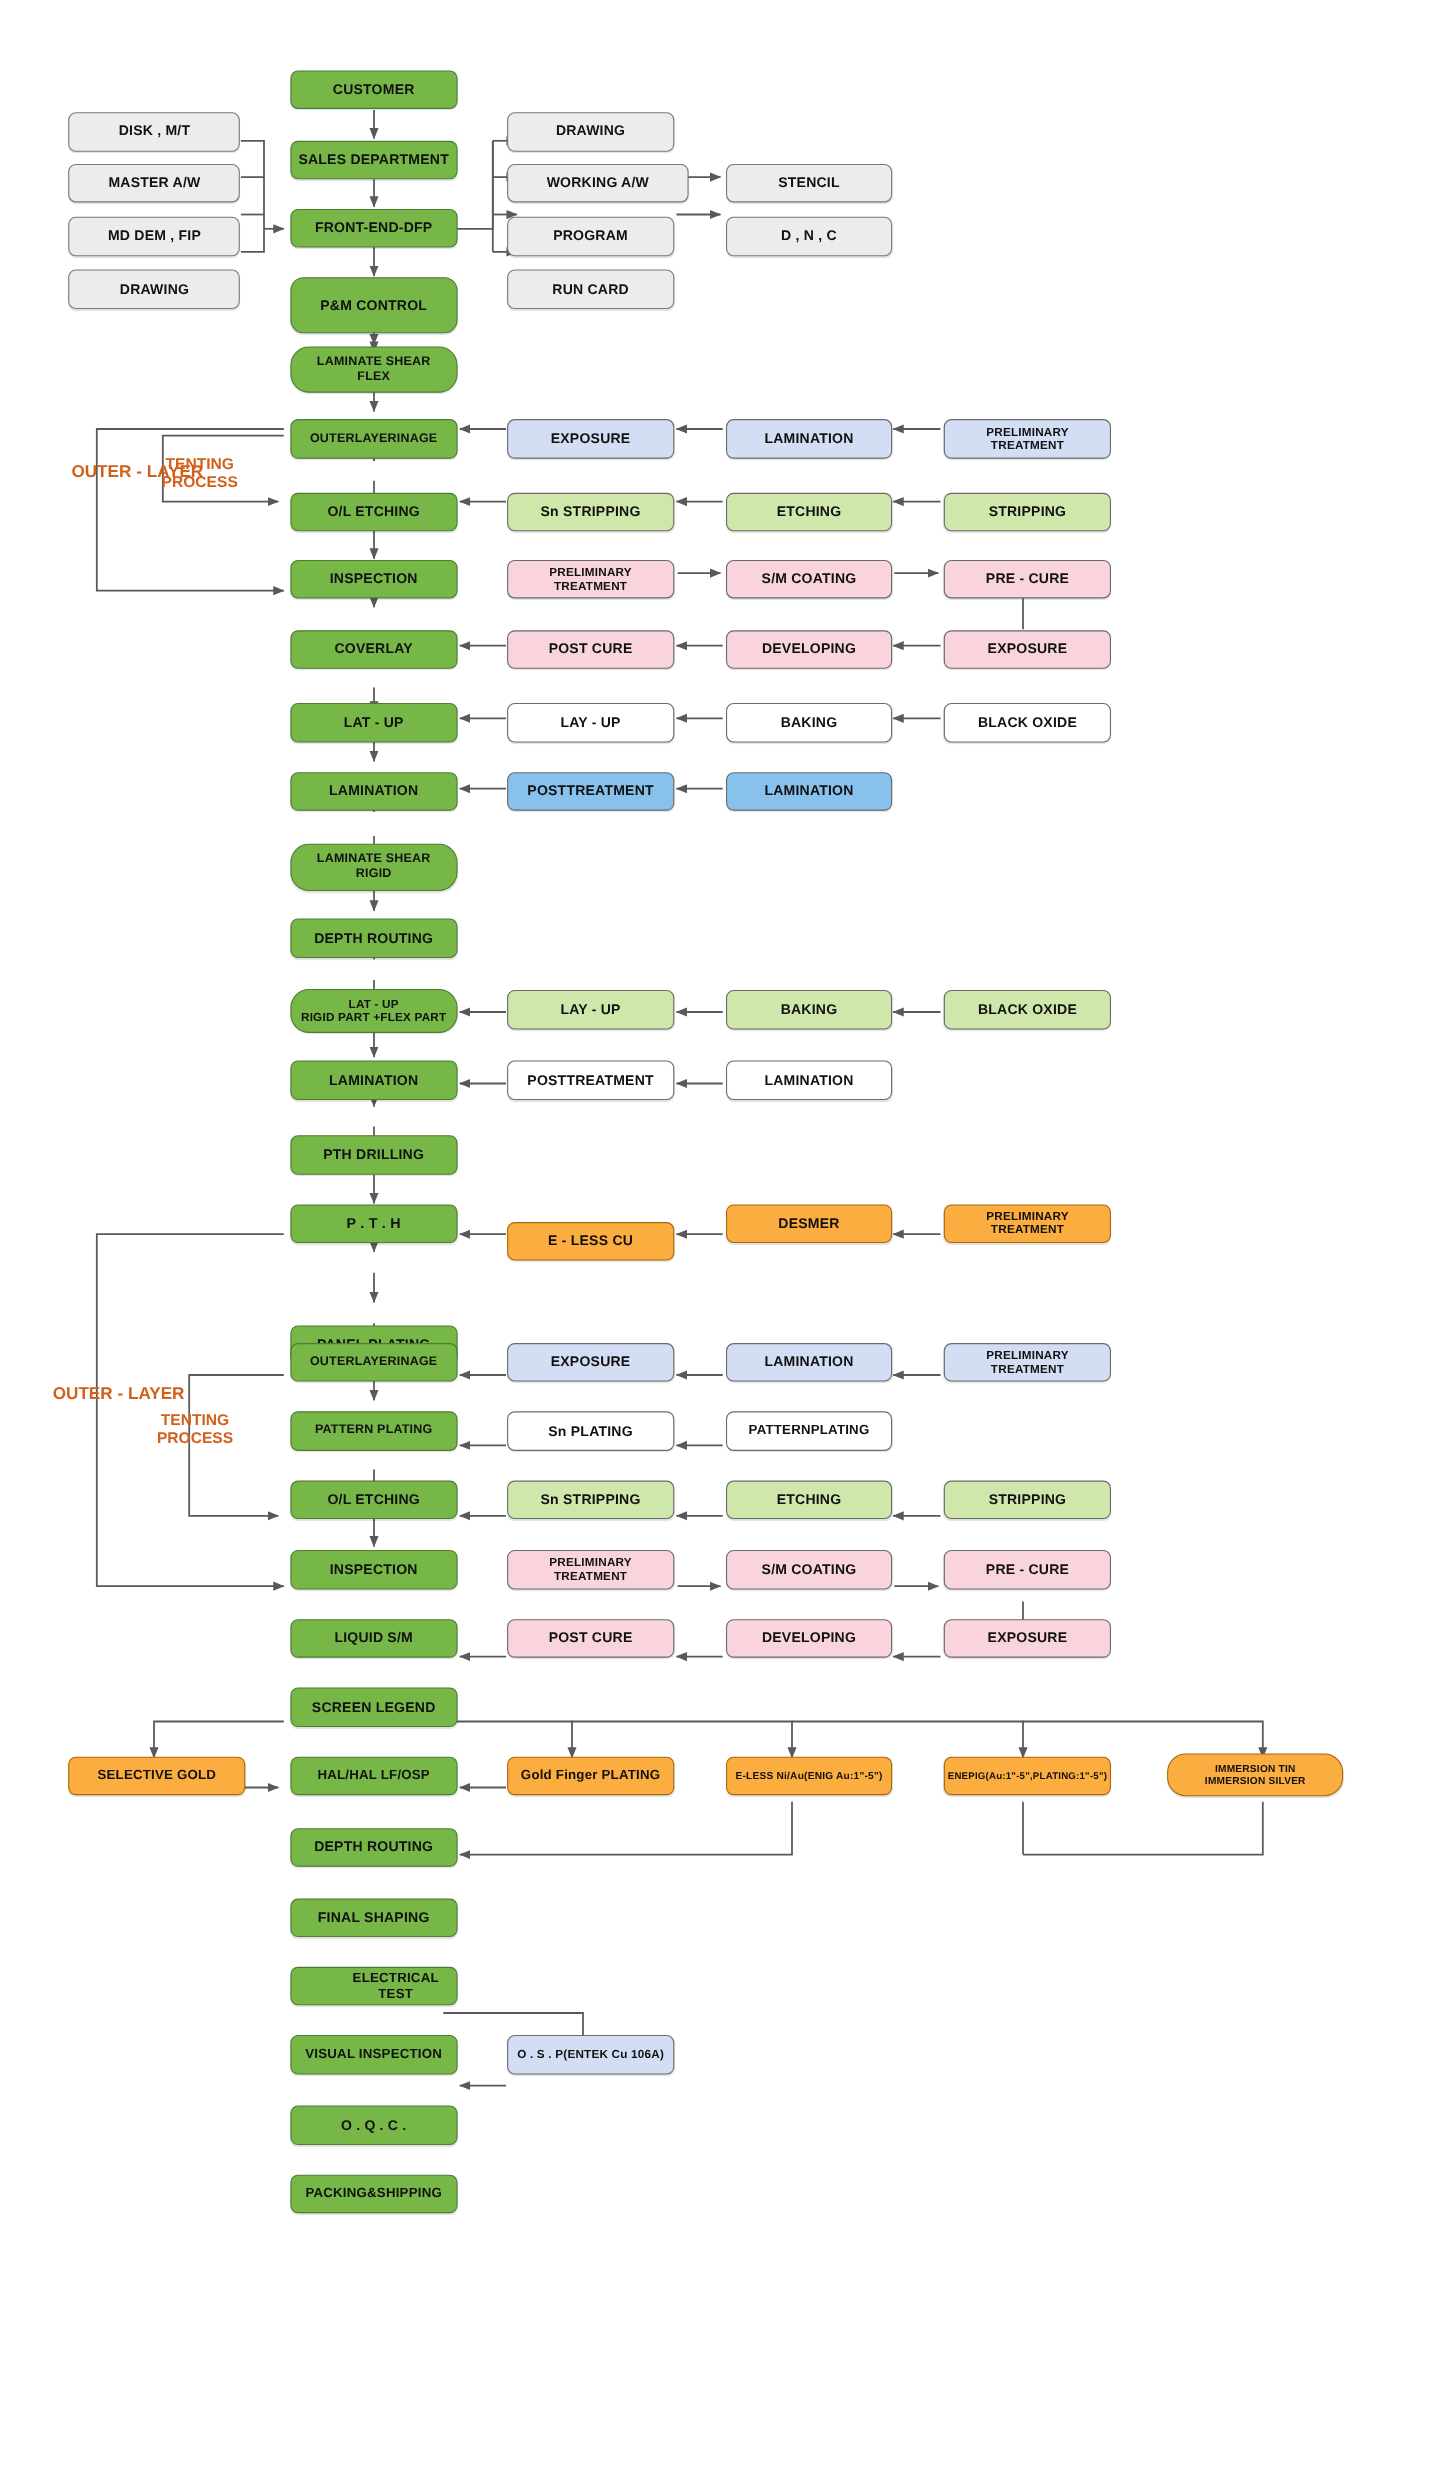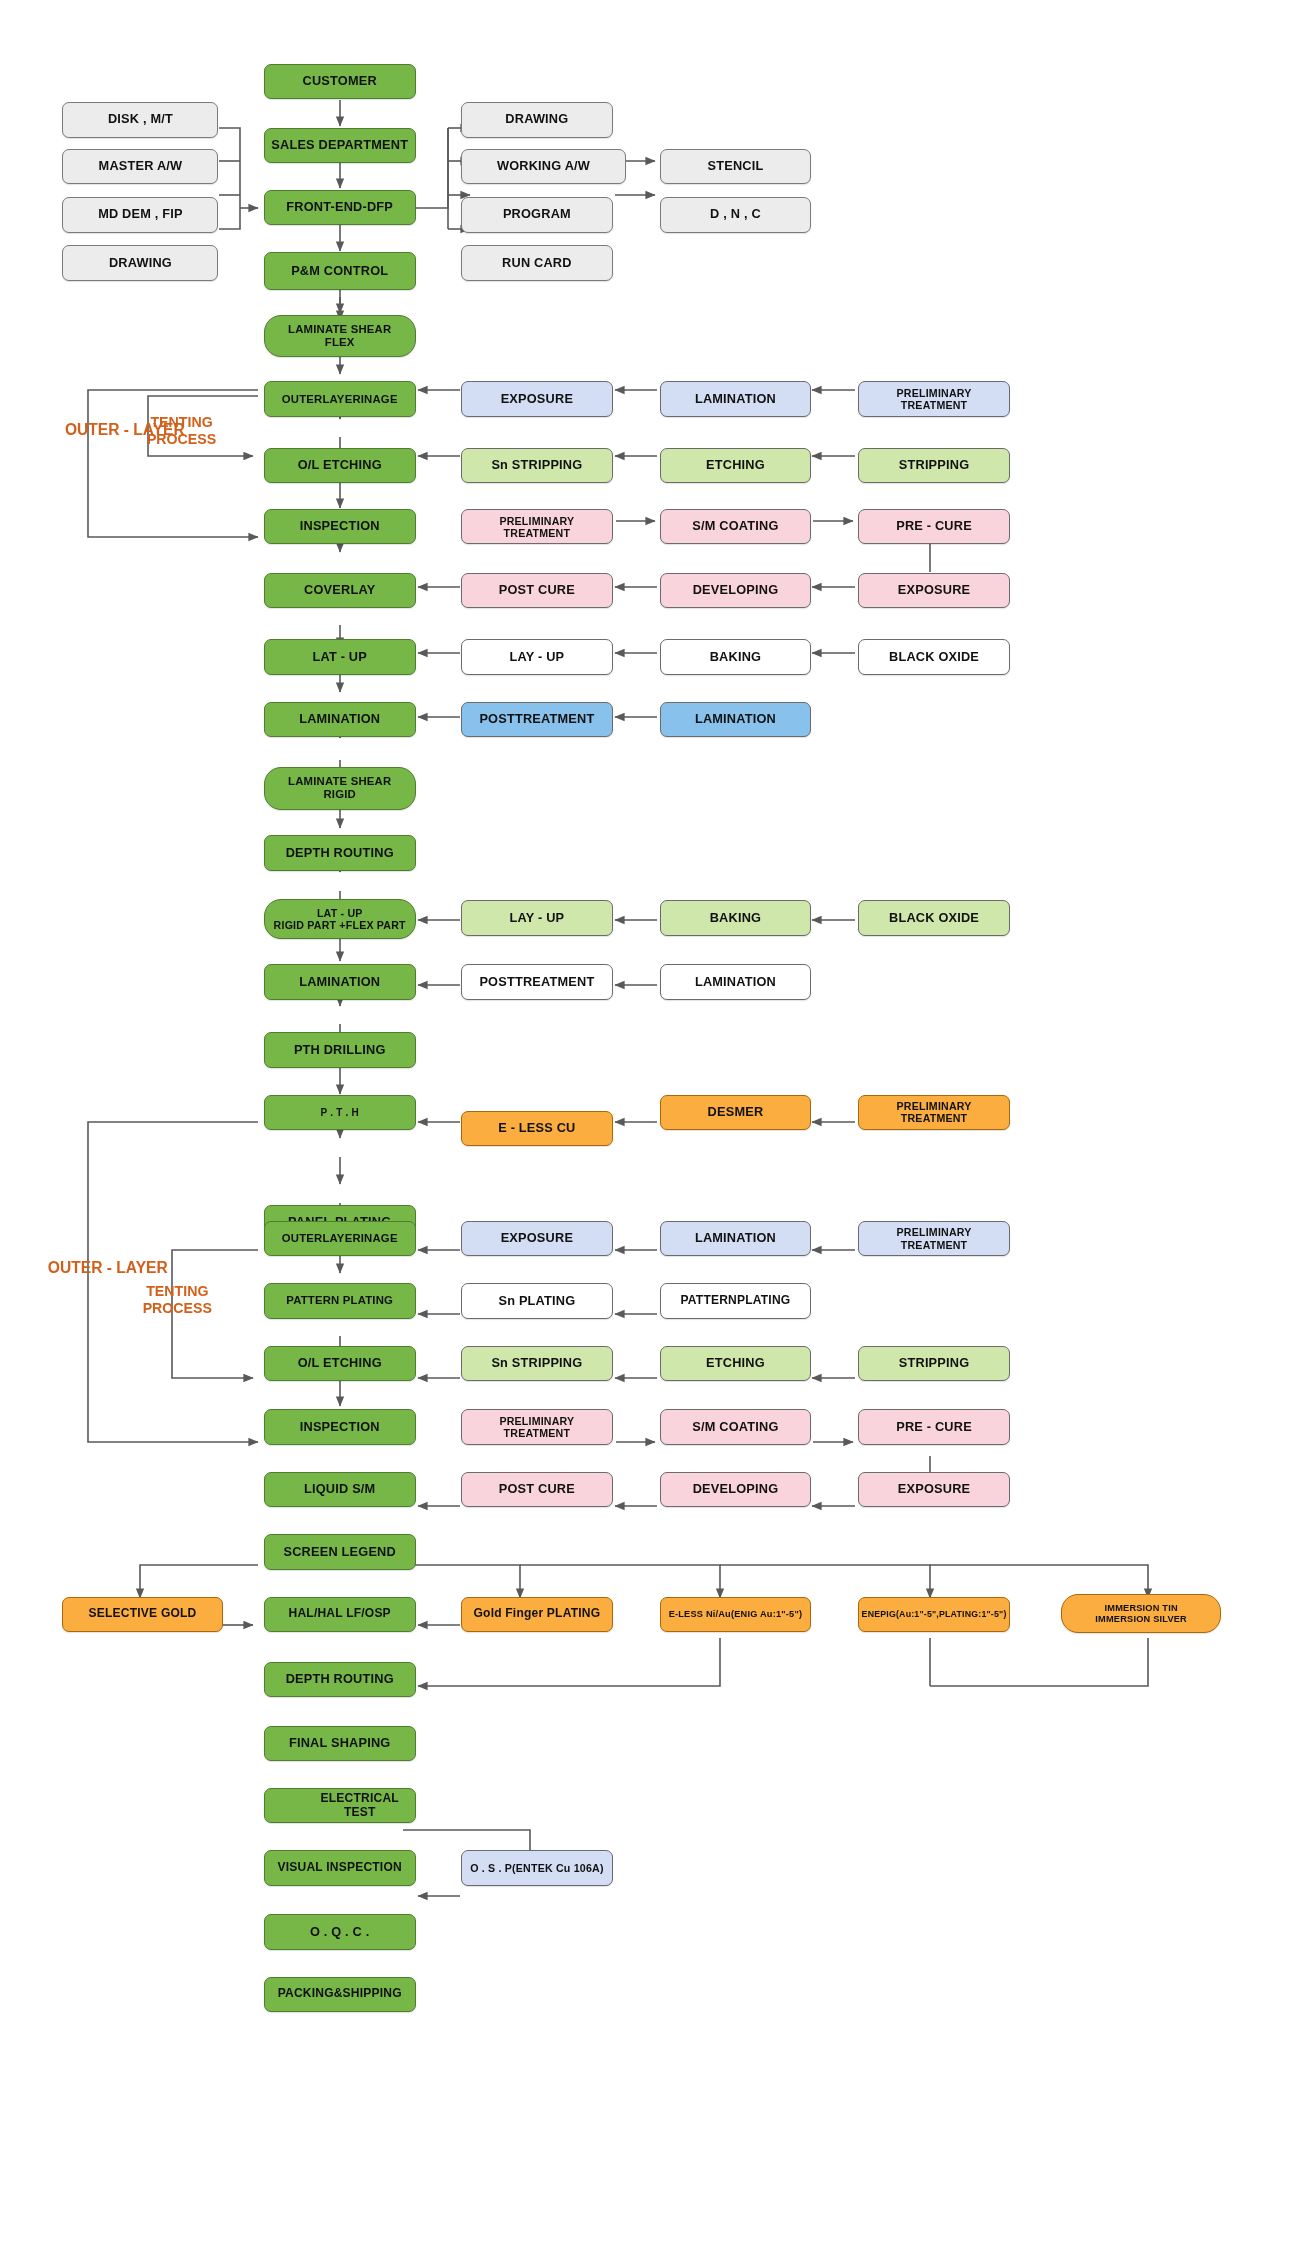--- a/index.html
+++ b/index.html
@@ -223,21 +223,21 @@
       </div>
       <div class="node c-grey" style="left: 461.005px; top: 197.084px; width: 151.777px; height: 35.4468px; font-size: 12.7663px;">
         <span>PROGRAM</span>
       </div>
       <div class="node c-grey" style="left: 659.592px; top: 197.084px; width: 151.777px; height: 35.4468px; font-size: 12.7663px;">
         <span>D , N , C</span>
       </div>
       <div class="node c-grey" style="left: 62.413px; top: 245.292px; width: 156.033px; height: 35.4468px; font-size: 12.7663px;">
         <span>DRAWING</span>
       </div>
-      <div class="node c-green" style="left: 263.837px; top: 252.381px; width: 151.777px; height: 38px; font-size: 12.7663px;">
+      <div class="node c-green" style="left: 263.837px; top: 252.381px; width: 151.777px; height: 51px; font-size: 12.7663px; border-radius: 12px;">
         <span>P&amp;M CONTROL</span>
       </div>
       <div class="node c-grey" style="left: 461.005px; top: 245.292px; width: 151.777px; height: 35.4468px; font-size: 12.7663px;">
         <span>RUN CARD</span>
       </div>
       <div class="node c-green two-line" style="left: 263.837px; top: 314.768px; width: 151.777px; height: 42.5362px; font-size: 11.3478px;">
         <span>LAMINATE SHEAR</span>
         <span>FLEX</span>
       </div>
       <div class="node c-green" style="left: 263.837px; top: 381.408px; width: 151.777px; height: 35.4468px; font-size: 11.3478px;">
@@ -334,21 +334,21 @@
       </div>
       <div class="node c-white" style="left: 461.005px; top: 964.154px; width: 151.777px; height: 35.4468px; font-size: 12.7663px;">
         <span>POSTTREATMENT</span>
       </div>
       <div class="node c-white" style="left: 659.592px; top: 964.154px; width: 151.777px; height: 35.4468px; font-size: 12.7663px;">
         <span>LAMINATION</span>
       </div>
       <div class="node c-green" style="left: 263.837px; top: 1032.21px; width: 151.777px; height: 35.4468px; font-size: 12.7663px;">
         <span>PTH DRILLING</span>
       </div>
-      <div class="node c-green" style="left: 263.837px; top: 1094.6px; width: 151.777px; height: 35.4468px; font-size: 10px;">
+      <div class="node c-green" style="left: 263.837px; top: 1094.6px; width: 151.777px; height: 35.4468px; font-size: 13px;">
         <span>P . T . H</span>
       </div>
       <div class="node c-orange" style="left: 461.005px; top: 1094.6px; width: 151.777px; height: 35.4468px; font-size: 12.7663px; margin-top: 16px;">
         <span>E - LESS CU</span>
       </div>
       <div class="node c-orange" style="left: 659.592px; top: 1094.6px; width: 151.777px; height: 35.4468px; font-size: 12.7663px;">
         <span>DESMER</span>
       </div>
       <div class="node c-orange" style="left: 858.179px; top: 1094.6px; width: 151.777px; height: 35.4468px; font-size: 10.6386px;">
         <span>PRELIMINARY TREATMENT</span>

